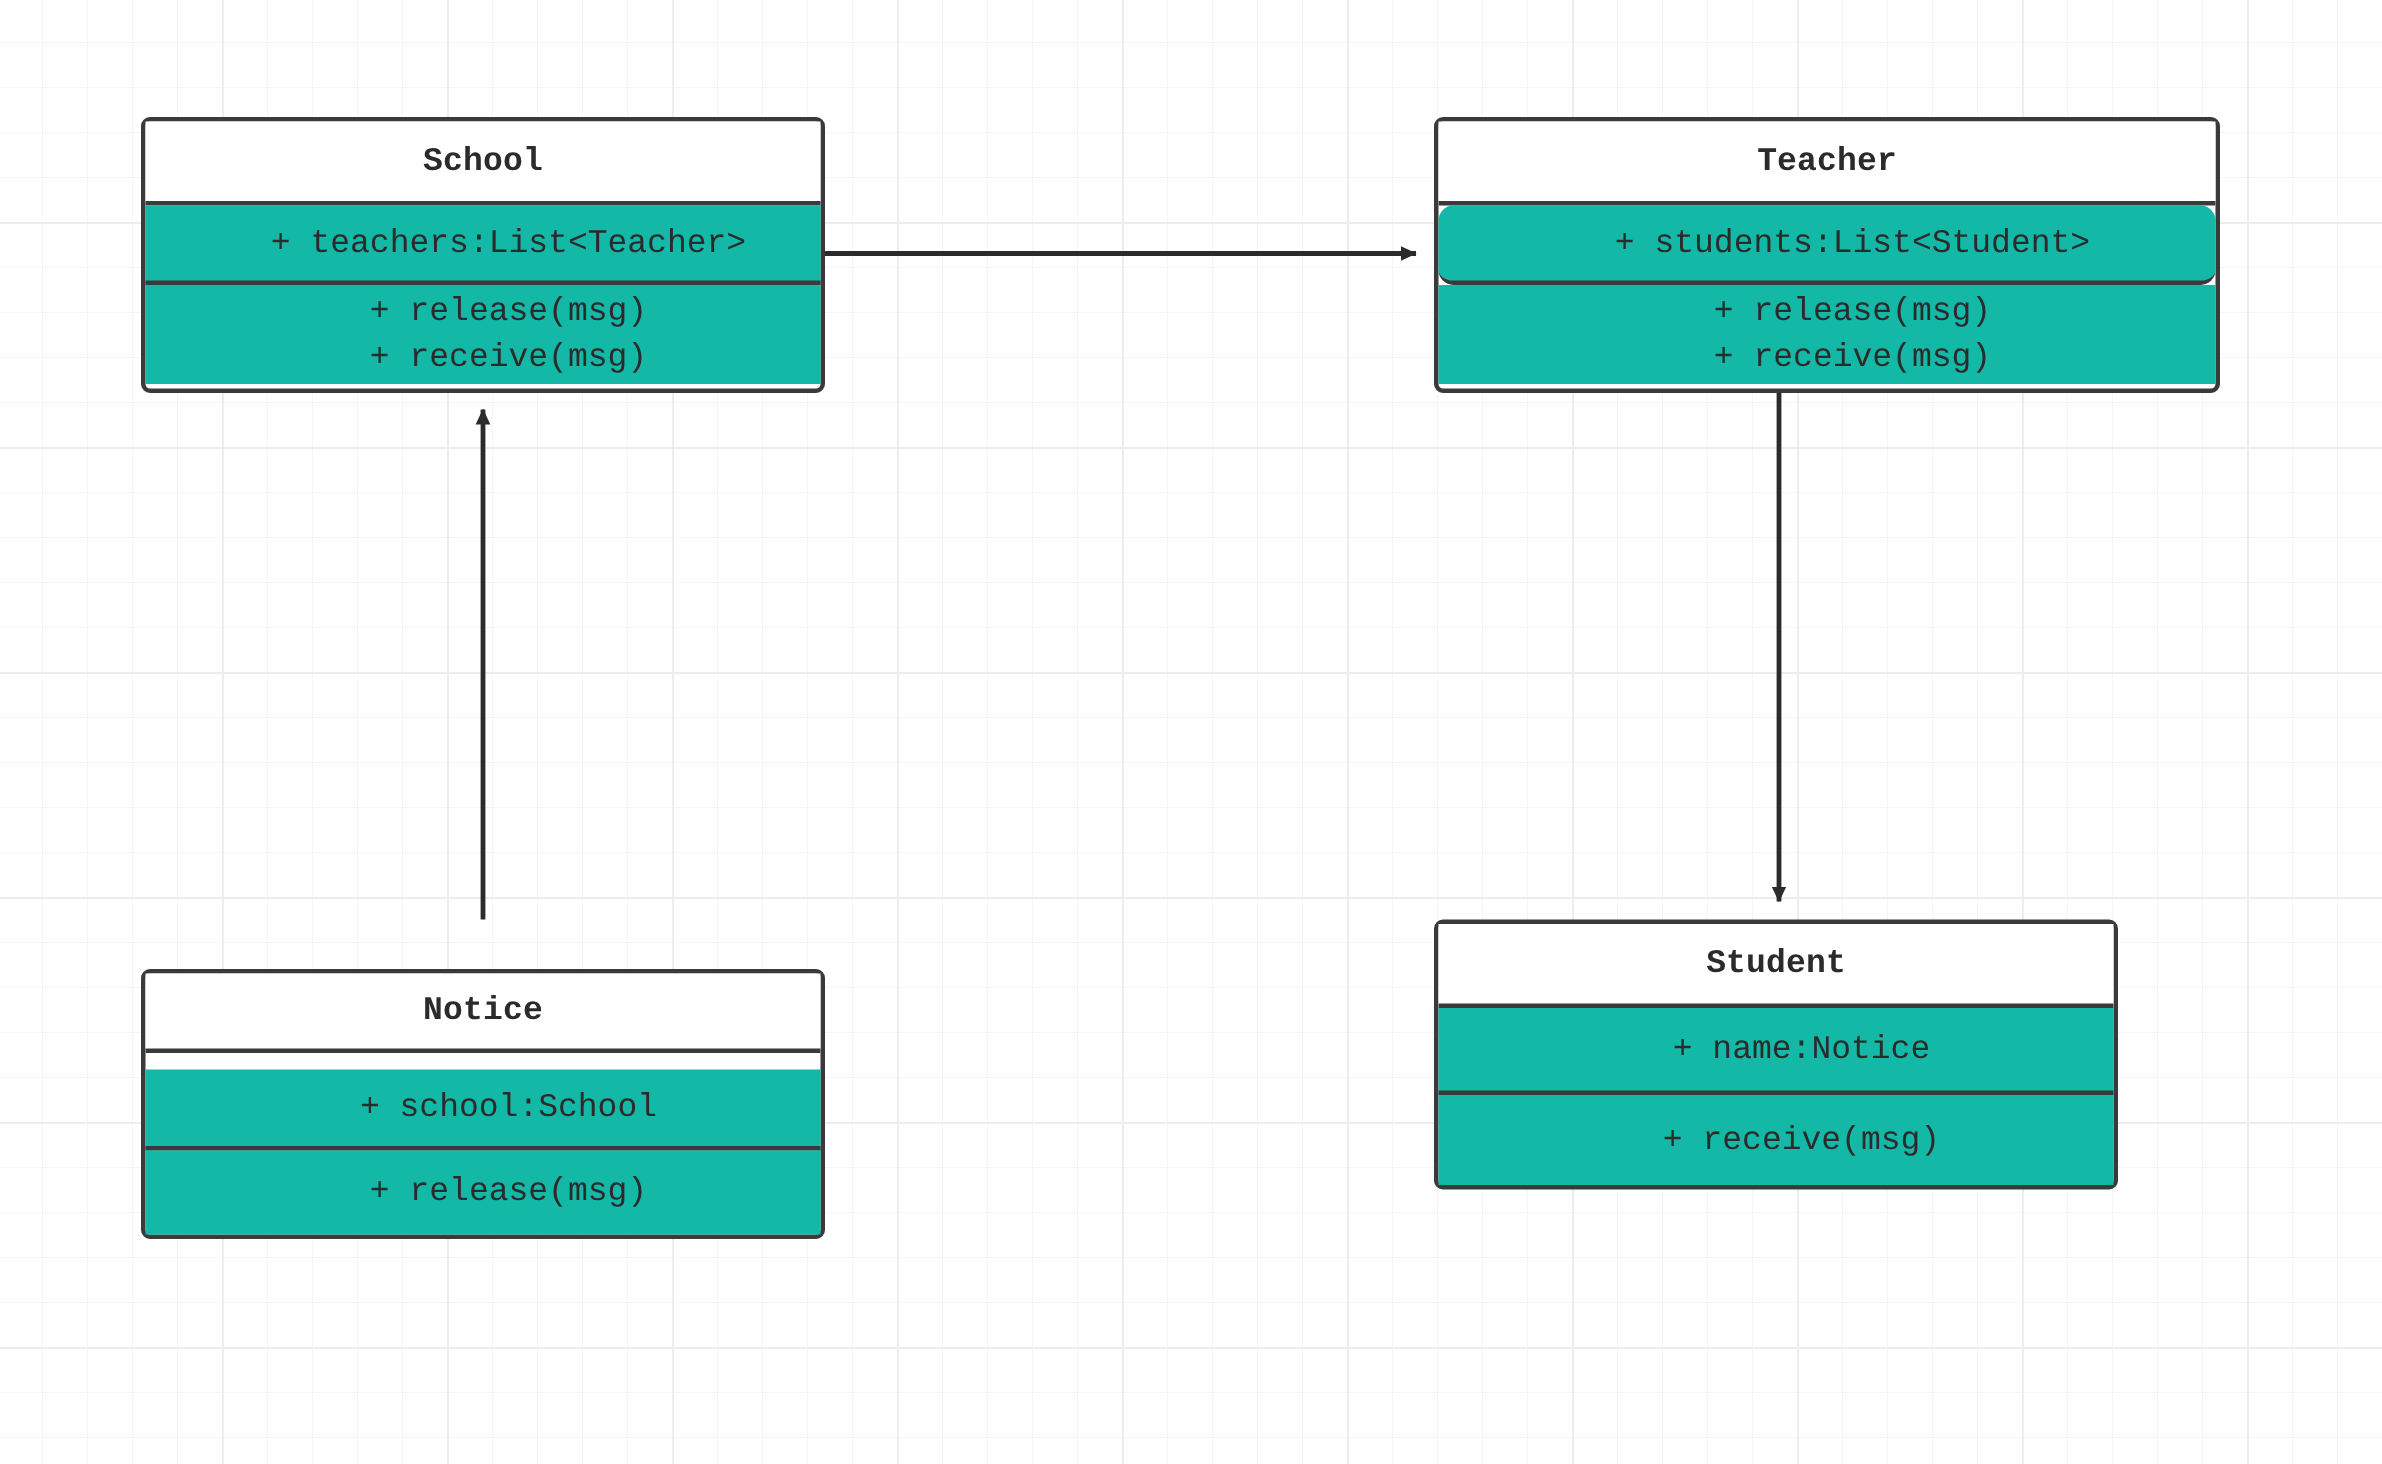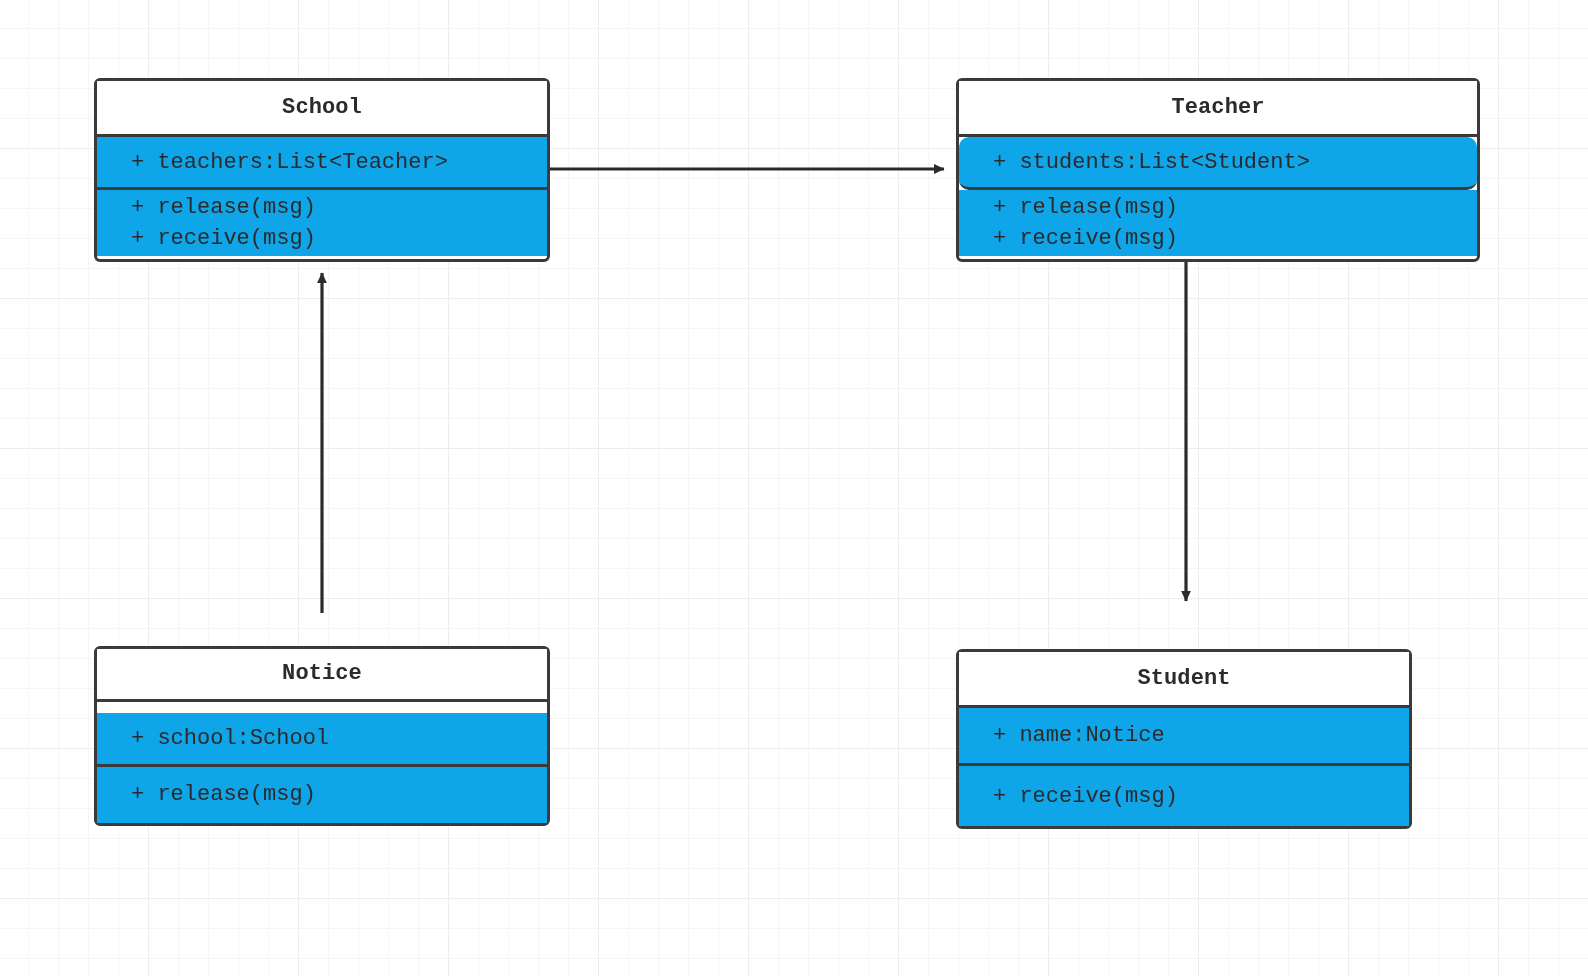--- a/index.html
+++ b/index.html
@@ -51,21 +51,22 @@
     border-bottom: 3px solid #3a3a3a;
     background: #ffffff;
   }
 
   .uml-section {
     box-sizing: border-box;
     display: flex;
     flex-direction: column;
     justify-content: center;
     padding-left: 34px;
-    background: #0ea5e9;
+    background: #14b8a6;
+    align-items: center;
   }
   .uml-section.divided {
     border-bottom: 3px solid #3a3a3a;
   }
 
   .uml-member {
     font-size: 22px;
     font-weight: 400;
     color: #2b2b2b;
     line-height: 31px;
@@ -81,21 +82,21 @@
   #box-teacher  { left: 956px; top: 78px;  width: 524px; height: 184px; }
   #box-teacher  .uml-title   { height: 56px; }
   #box-teacher  .sec-attrs   { height: 53px; border-radius: 10px; }
   #box-teacher  .sec-methods { height: 66px; }
 
   #box-notice   { left: 94px;  top: 646px; width: 456px; height: 180px; }
   #box-notice   .uml-title   { height: 56px; }
   #box-notice   .sec-attrs   { height: 58px; margin-top: 11px; }
   #box-notice   .sec-methods { height: 60px; }
 
-  #box-student  { left: 956px; top: 613px; width: 456px; height: 180px; margin-top: 36px; }
+  #box-student  { left: 956px; top: 613px; width: 456px; height: 180px; }
   #box-student  .uml-title   { height: 56px; }
   #box-student  .sec-attrs   { height: 58px; }
   #box-student  .sec-methods { height: 60px; }
 
   #edges {
     position: absolute;
     left: 0;
     top: 0;
     width: 1588px;
     height: 976px;

